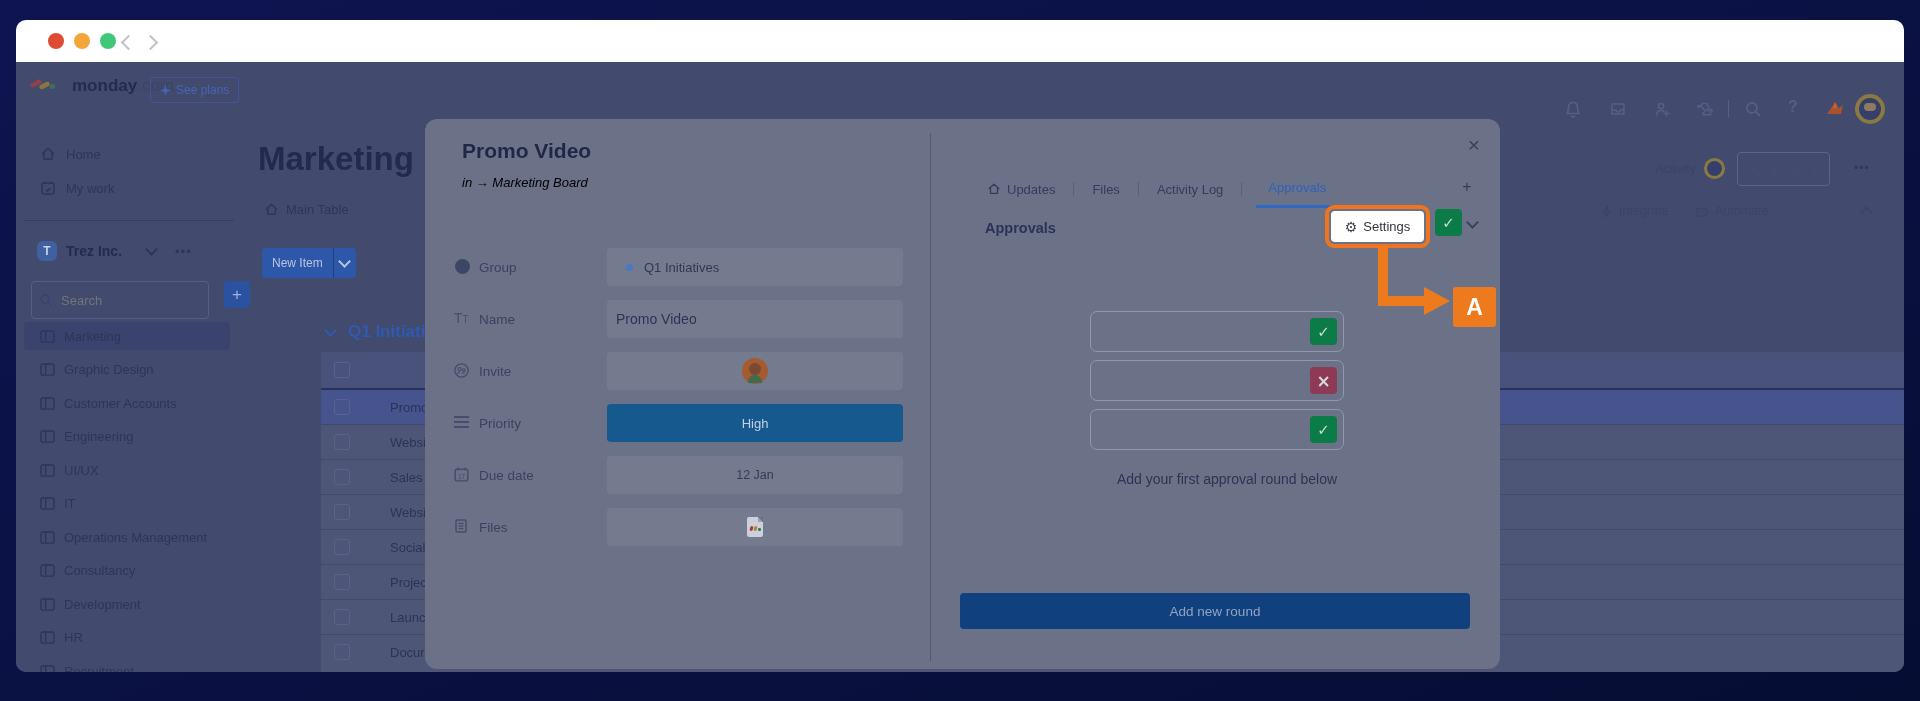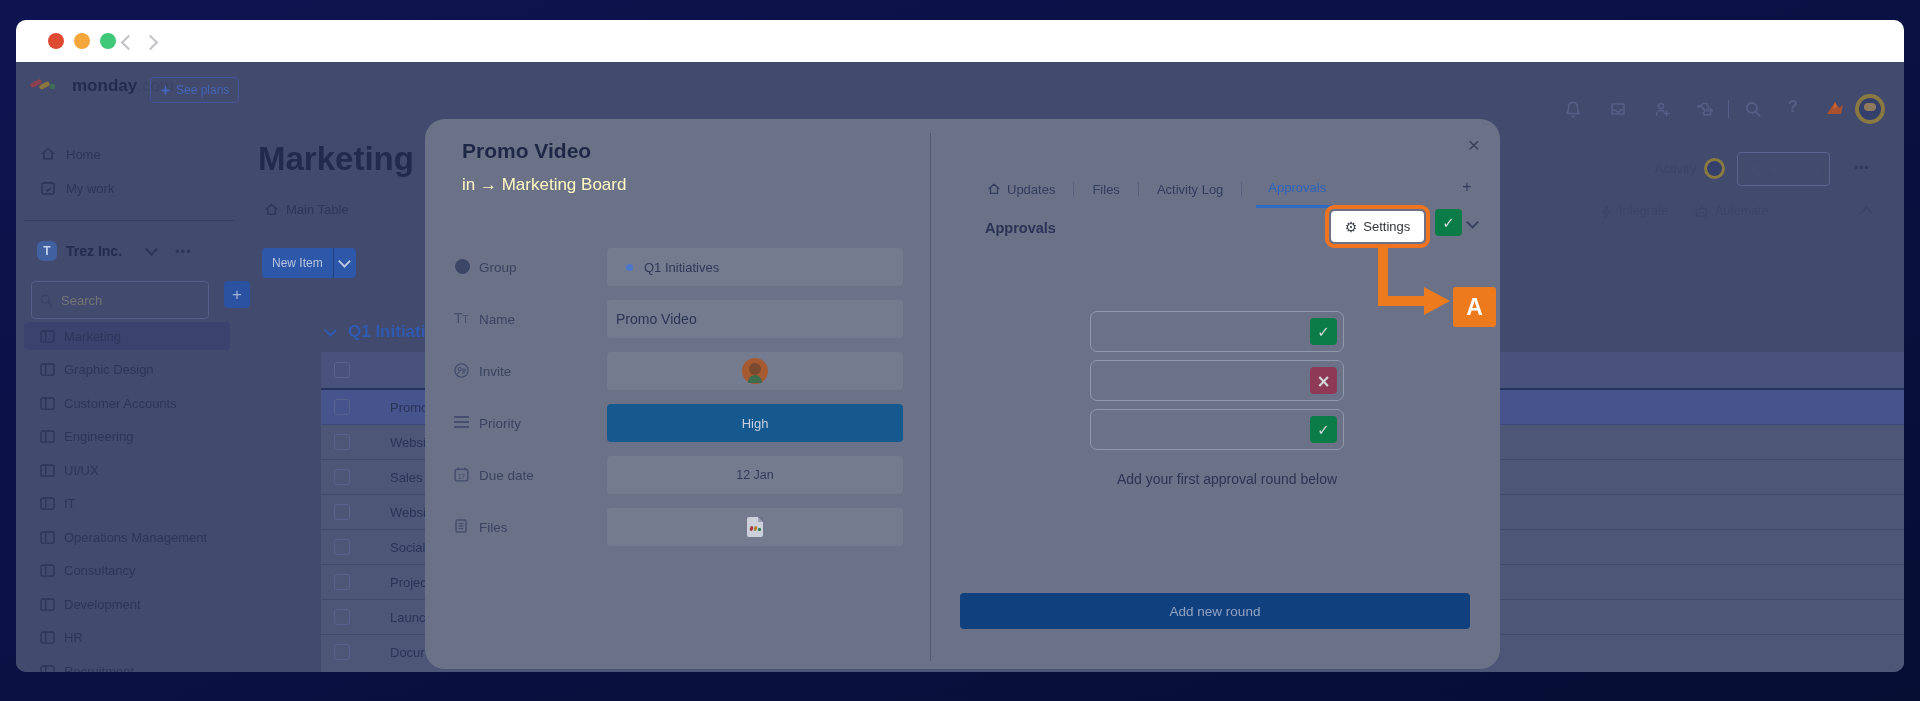--- a/index.html
+++ b/index.html
@@ -40,23 +40,23 @@
   .row.sel{background:#46538c;}
   .cb{width:16px;height:16px;border:1.5px solid #59628e;border-radius:3px;box-sizing:border-box;}
   .rowlabel{color:#2a3457;font-size:13px;white-space:nowrap;}
   .chev{display:inline-block;width:7px;height:7px;border-right:2px solid currentColor;border-bottom:2px solid currentColor;}
   .chev.down{transform:rotate(45deg);}
   .chev.up{transform:rotate(-135deg);}
   
   .invitebtn{border:1px solid #5a6490;border-radius:4px;height:32px;padding:0 10px;gap:7px;color:#454e70;font-size:13px;}
   .ghosttxt{color:#3c4566;font-size:13px;}
   
-  .modal{left:409px;top:57px;width:1075px;height:550px;background:#6b7287;border-radius:20px;}
+  .modal{left:409px;top:57px;width:1075px;height:550px;background:#6b7287;border-radius:12px;}
   .m-title{font-size:21px;font-weight:bold;color:#1f2746;}
-  .m-crumb{font-size:17px;color:#fef9c3;}
+  .m-crumb{font-size:13px;color:#000000;font-style:italic;}
   .f-label{font-size:13.5px;color:#3a4260;}
   .f-icon{color:#454e6c;}
   .cell{left:182px;width:296px;height:38px;background:rgba(255,255,255,.07);border-radius:4px;box-sizing:border-box;}
   .celltxt{color:#2e3756;font-size:13px;}
   .vdiv{left:505px;top:14px;width:1px;height:528px;background:rgba(20,26,55,.28);}
   .tab{font-size:13px;color:#333c5e;padding:0 4px;height:34px;display:flex;align-items:center;gap:6px;}
   .tab.active{color:#2d62bb;border-bottom:3px solid #2e6ac2;}
   .tabdiv{width:1px;height:14px;background:#565f7e;margin:0 14px;}
   .roundbox{left:665px;width:254px;height:41px;border:1.5px solid #9098ab;border-radius:7px;box-sizing:border-box;}
   .chip{width:27px;height:27px;border-radius:4px;justify-content:center;font-weight:bold;color:#d3dbda;font-family:"DejaVu Sans",sans-serif;}

